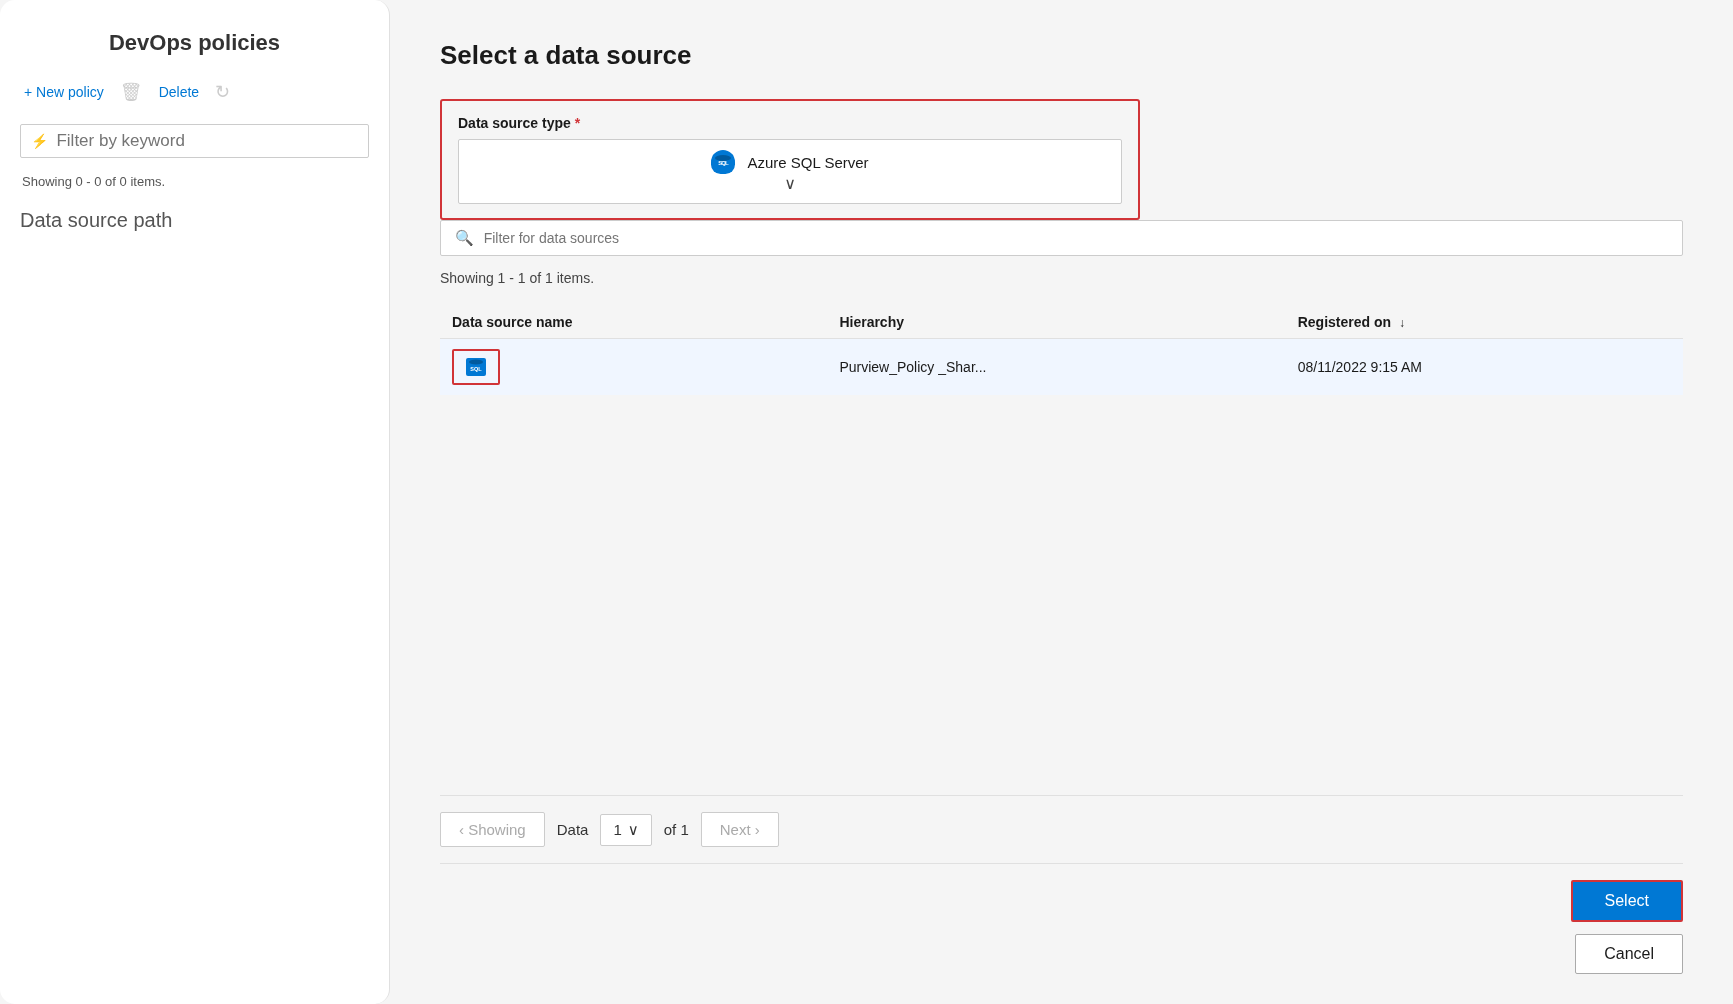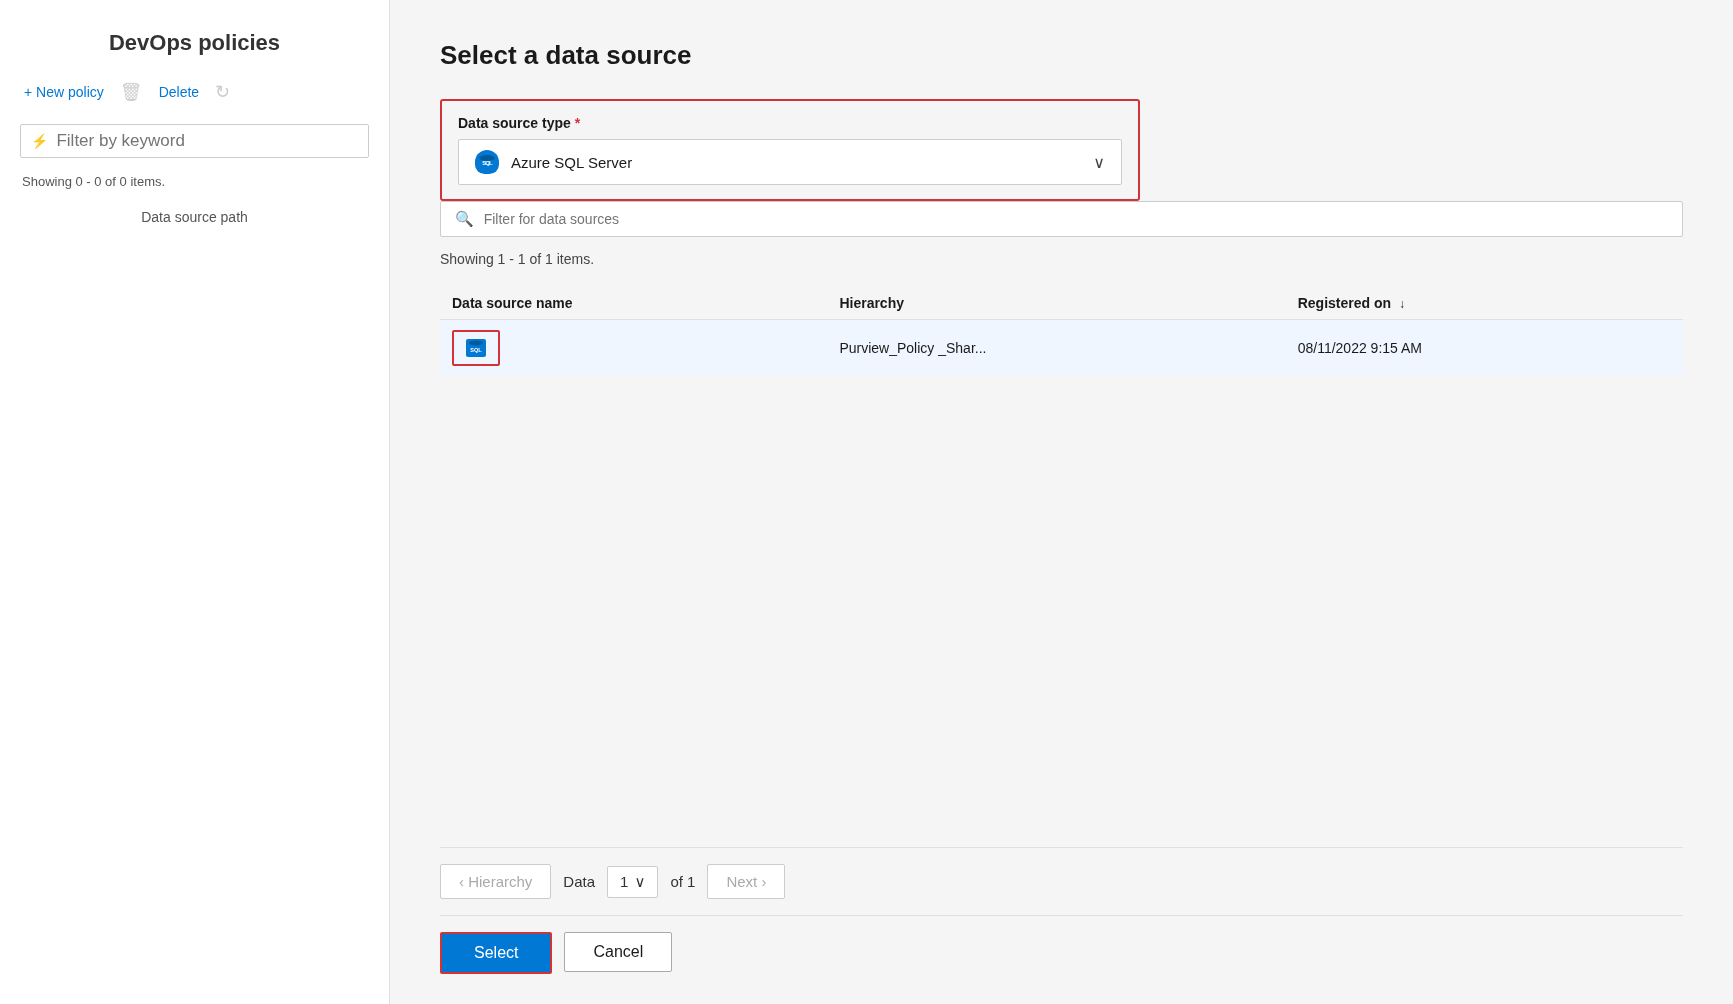--- a/index.html
+++ b/index.html
@@ -12,20 +12,21 @@
       overflow: hidden;
     }
 
     
     .sidebar {
       width: 390px;
       background: #fff;
       border-right: 1px solid #e0e0e0;
       padding: 30px 20px;
       flex-shrink: 0;
+      border-radius: 15px;
     }
     .sidebar-title {
       font-size: 22px;
       font-weight: 600;
       color: #333;
       text-align: center;
       margin-bottom: 24px;
     }
     .sidebar-actions {
       display: flex;
@@ -64,23 +65,23 @@
       background: transparent;
     }
     .filter-icon { color: #666; margin-right: 8px; font-size: 14px; }
     .showing-text {
       font-size: 13px;
       color: #555;
       margin-bottom: 20px;
       padding-left: 2px;
     }
     .data-source-path-label {
-      font-size: 14px;
+      font-size: 20px;
       color: #555;
-      text-align: center;
+      text-align: left;
       margin-top: 10px;
     }
 
     .dialog-title {
       font-size: 26px;
       font-weight: 600;
       color: #1a1a1a;
       margin-bottom: 28px;
     }
 
@@ -95,20 +96,21 @@
     .type-selector-box {
       border: 2px solid #d13438;
       border-radius: 3px;
       padding: 10px 16px;
       display: flex;
       align-items: center;
       justify-content: space-between;
       margin-bottom: 20px;
       background: #fff;
       cursor: pointer;
+      flex-direction: column;
     }
     .type-selector-inner {
       display: flex;
       align-items: center;
       gap: 12px;
     }
     .type-selector-text { font-size: 15px; color: #1a1a1a; }
     .chevron-down { font-size: 16px; color: #444; }
 
     
@@ -205,24 +207,25 @@
       font-size: 15px;
       color: #333;
       background: #fff;
       cursor: pointer;
     }
     .of-text { font-size: 15px; color: #333; }
 
     
     .action-bar {
       display: flex;
-      align-items: flex-start;
+      align-items: flex-end;
       gap: 12px;
       padding-top: 16px;
       border-top: 1px solid #e0e0e0;
+      flex-direction: column;
     }
     .btn-select {
       padding: 10px 32px;
       background: #0078d4;
       color: #fff;
       border: 2px solid #d13438;
       border-radius: 2px;
       font-size: 16px;
       font-weight: 500;
       cursor: pointer;
@@ -320,21 +323,21 @@
         <td>Purview_Policy _Shar...</td>
         <td>08/11/2022 9:15 AM</td>
       </tr>
     </tbody>
   </table>
 
   <div style="flex:1;"></div>
 
   <div class="pagination-bar">
     <button class="page-btn disabled">
-      <span>‹ Hierarchy</span>
+      <span>‹ Showing</span>
     </button>
     <span class="page-label">Data</span>
     <div class="page-select">
       <span>1</span>
       <span>∨</span>
     </div>
     <span class="of-text">
       <span>of</span>
       <span>1</span>
     </span>

